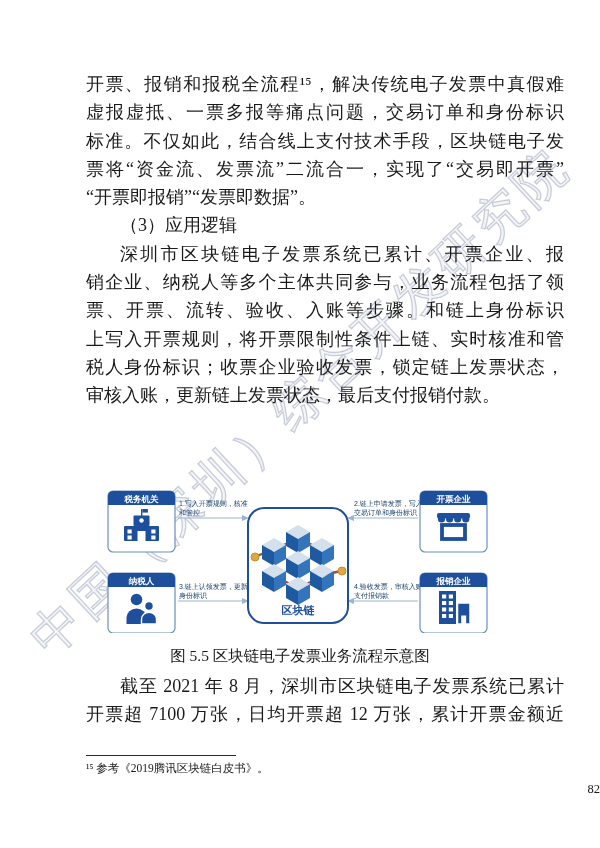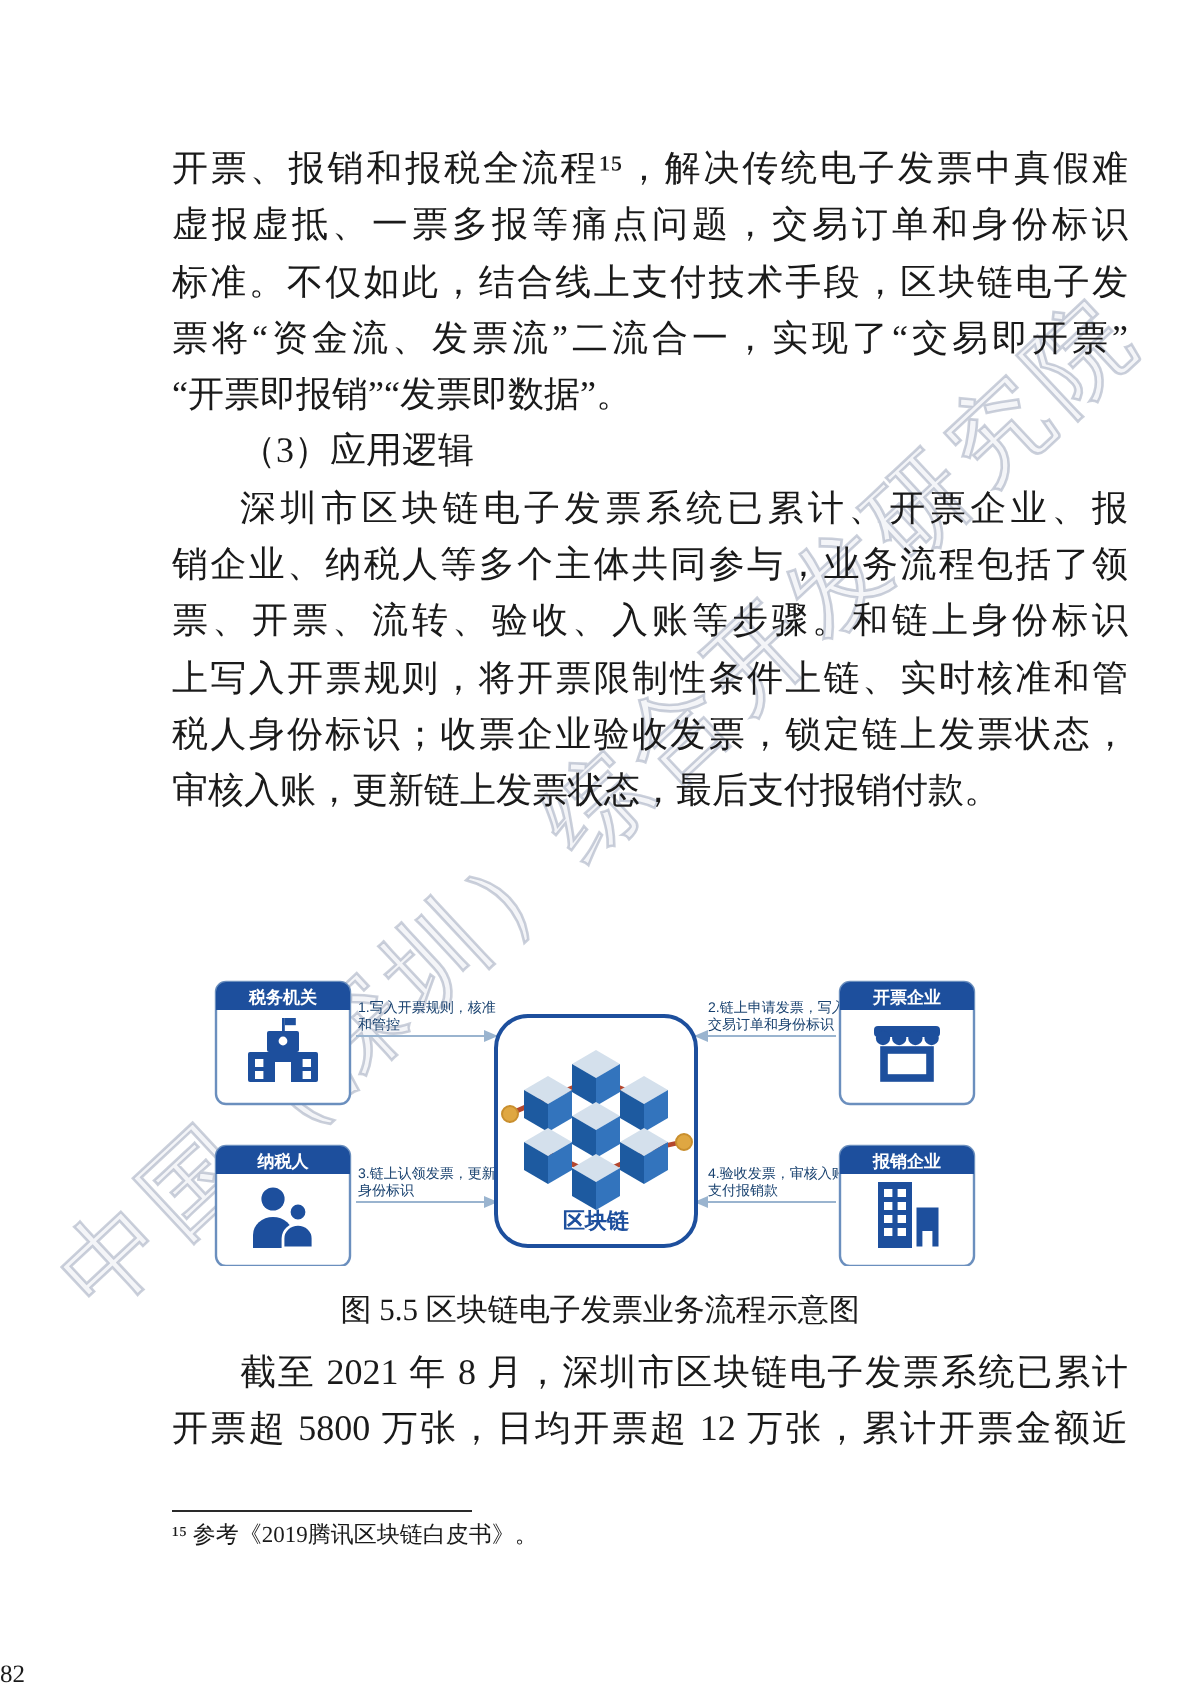--- a/index.html
+++ b/index.html
@@ -39,23 +39,22 @@
   }
   .footnote-rule{
     position:absolute;left:86px;top:755px;width:150px;height:0;
     border-top:1.2px solid #2a2a2a;
   }
   .footnote{
     position:absolute;left:86px;top:760px;width:430px;
     font-size:11.5px;line-height:16px;
   }
   .pagenum{
-    position:absolute;left:0;right:0;top:782px;text-align:left;
+    position:absolute;left:0;right:0;top:782px;text-align:right;
     font-size:12.5px;
-    margin-top:48px;
   }
   svg text{font-family:"Liberation Sans","DejaVu Sans",sans-serif;}
 </style>
 </head>
 <body>
 
 <div class="watermark">中国（深圳）综合开发研究院</div>
 
 <div class="content">
 
@@ -216,21 +215,21 @@
       <circle cx="155" cy="74" r="4" style="fill:var(--ball-gold)" stroke="#c98f2e" stroke-width="1"></circle>
       <circle cx="242" cy="88" r="4" style="fill:var(--ball-gold)" stroke="#c98f2e" stroke-width="1"></circle>
       <text x="198" y="131" text-anchor="middle" font-size="11" font-weight="bold" style="fill:var(--navy)">区块链</text>
     </g>
   </svg>
 
   <div class="caption">图 5.5 区块链电子发票业务流程示意图</div>
 
   <div class="textblock blockB">
     <div class="line j indent">截至 2021 年 8 月，深圳市区块链电子发票系统已累计</div>
-    <div class="line j">开票超 5800 万张，日均开票超 12 万张，累计开票金额近</div>
+    <div class="line j">开票超 7100 万张，日均开票超 12 万张，累计开票金额近</div>
   </div>
 
   <div class="footnote-rule"></div>
   <div class="footnote">¹⁵ 参考《2019腾讯区块链白皮书》。</div>
 
   <div class="pagenum">82</div>
 
 </div>
 
 </body></html>

